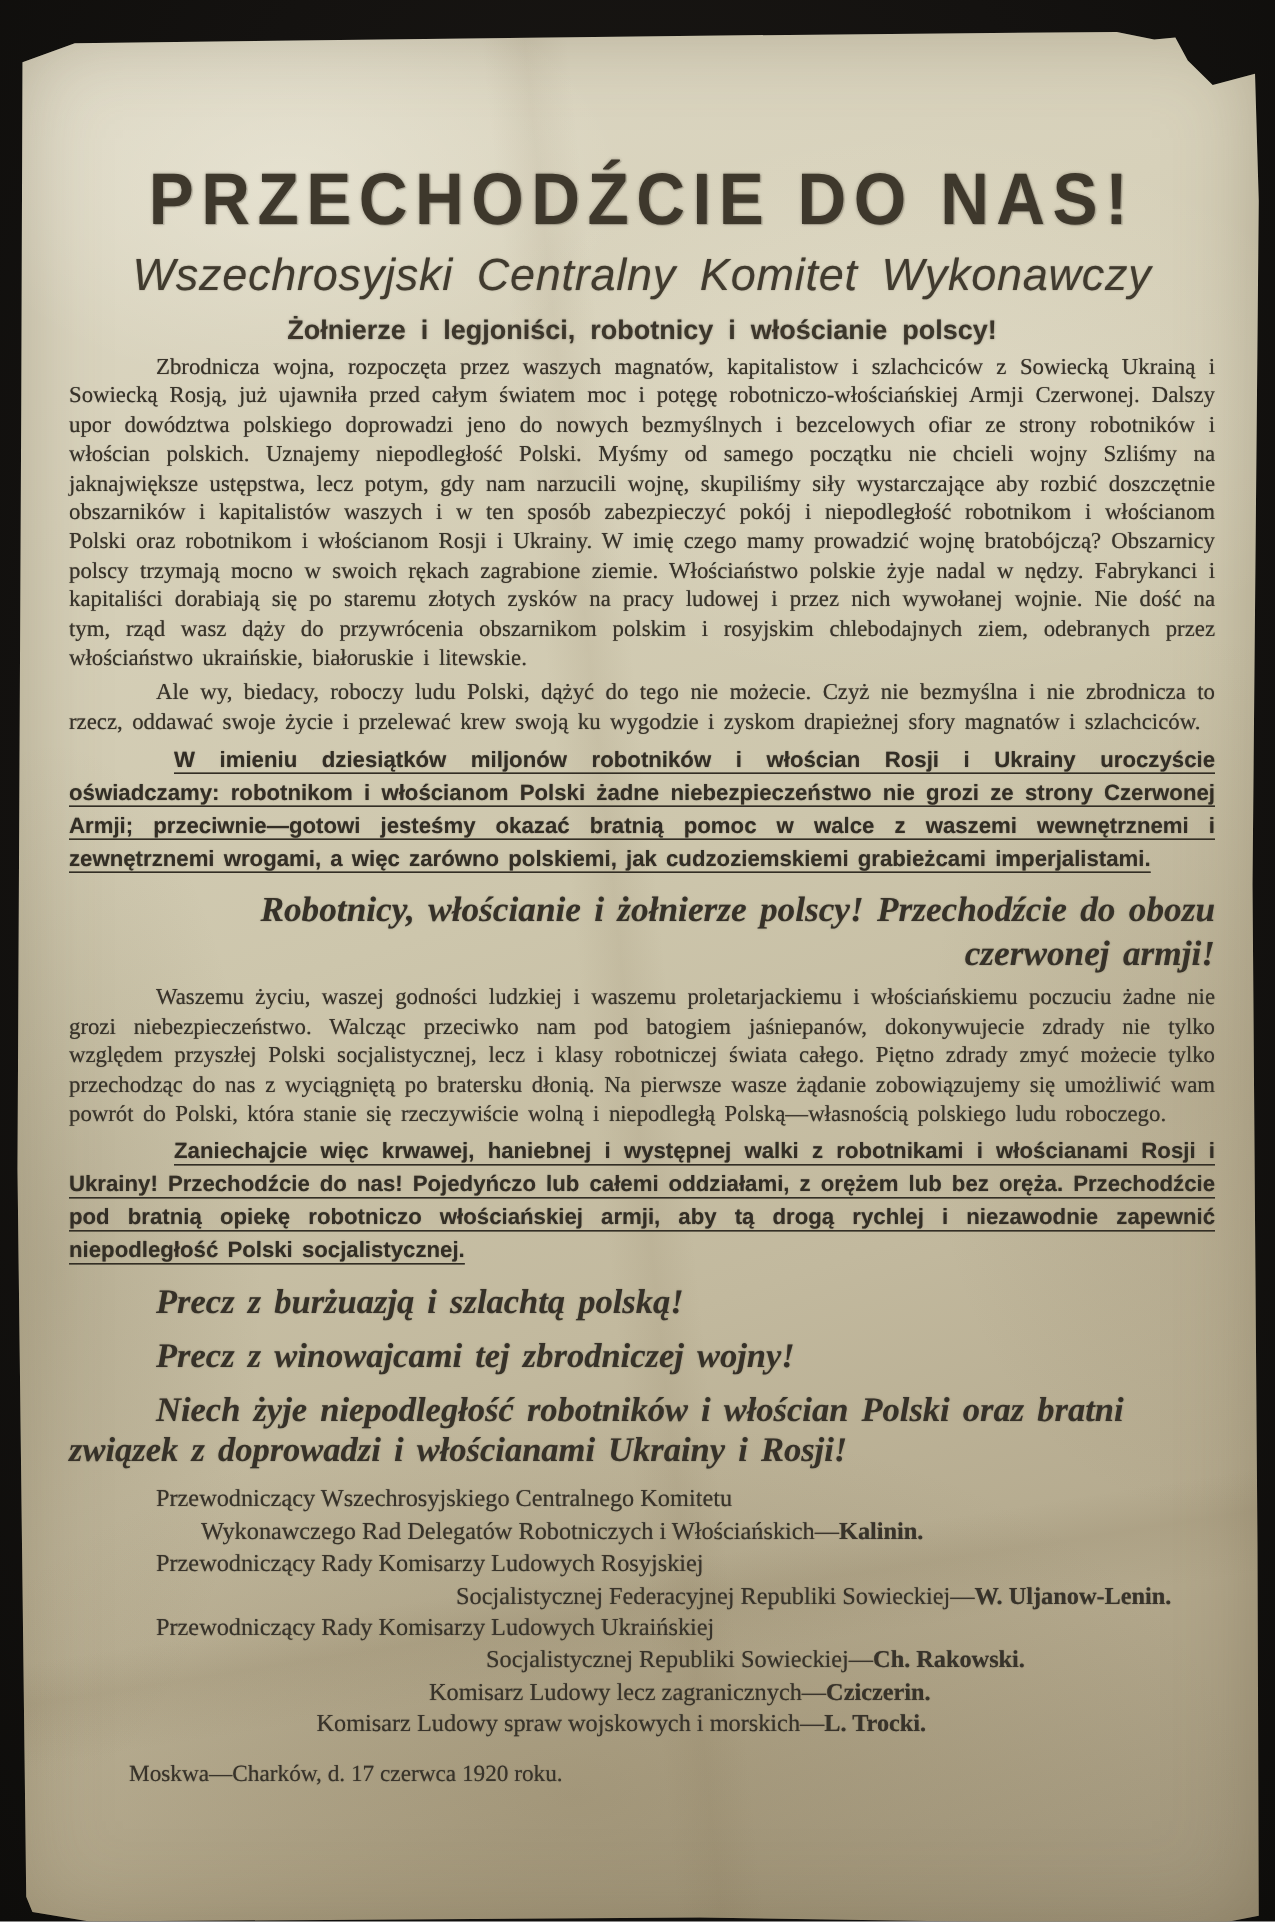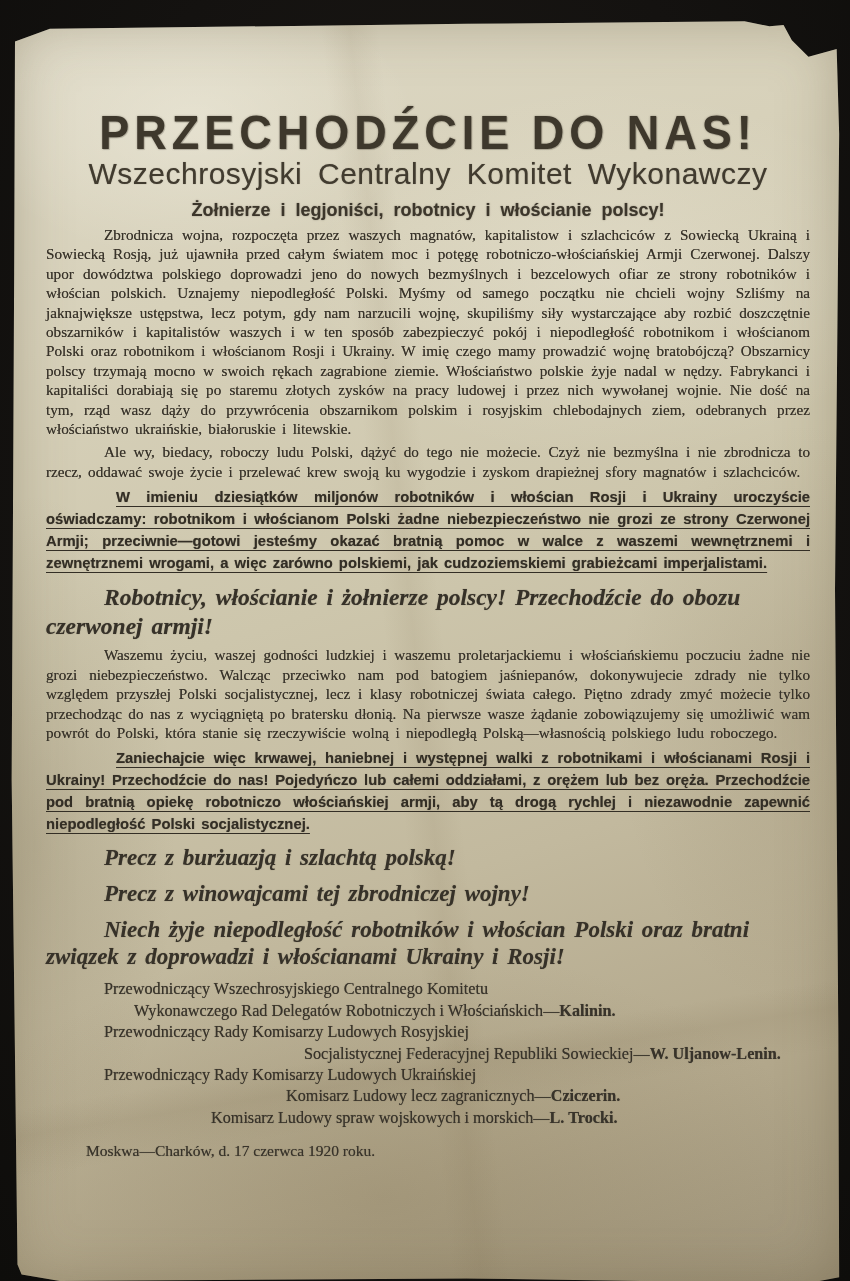--- a/index.html
+++ b/index.html
@@ -37,24 +37,24 @@
     color: #38332a;
   }
   .title {
     margin: 0; text-align: center;
     font-family: "Liberation Sans", sans-serif; font-weight: bold;
     font-size: 45px; line-height: 50px; letter-spacing: 5px;
     color: #3e382c; transform: scaleY(1.08); transform-origin: top;
     text-shadow: 0 0 2px rgba(62,56,44,0.45), 1px 1px 0 rgba(62,56,44,0.18);
   }
   .sub1 {
-    text-align: center;
+    margin-top: 10px; text-align: center;
     font-family: "Liberation Sans", sans-serif;
     font-size: 30px; line-height: 36px; word-spacing: 7px; letter-spacing: 0.5px;
-    color: #413b2f; text-shadow: 0 0 1px rgba(65,59,47,0.5);
+    color: #413b2f; text-shadow: 0 0 1px rgba(65,59,47,0.5); font-style: italic;
   }
   .sub2 {
     margin-top: 1px; text-align: center;
     font-family: "Liberation Sans", sans-serif;
     font-size: 27px; line-height: 32px; word-spacing: 10px;
     color: #413b2f; text-shadow: 0 0 1px rgba(65,59,47,0.5);
   }
   .salute {
     margin-top: 8px; text-align: center;
     font-family: "Liberation Sans", sans-serif; font-weight: bold;
@@ -69,21 +69,21 @@
   p.emph {
     margin: 5px 0 0 0; text-align: justify; text-indent: 70px;
     font-family: Liberation Sans, sans-serif; font-weight: bold;
     font-size: 14.8px; line-height: 22px; word-spacing: 2px;
     text-decoration: underline; text-decoration-thickness: 1.3px; text-underline-offset: 4px;
     color: #332e25; text-shadow: 0 0 0.8px rgba(51,46,37,0.55);
   }
   .call {
     margin: 9px 0 0 0; font-weight: bold; font-style: italic;
     font-size: 23.5px; line-height: 29px; text-indent: 58px; word-spacing: 3px;
-    color: #363128; text-shadow: 0 0 1px rgba(54,49,40,0.5);
+    color: #363128; text-shadow: 0 0 1px rgba(54,49,40,0.5); text-align: right;
   }
   p.slogan {
     margin: 9px 0 0 0; font-weight: bold; font-style: italic;
     font-size: 23px; line-height: 27px; text-indent: 58px; word-spacing: 3px;
     color: #363128; text-shadow: 0 0 1px rgba(54,49,40,0.5);
   }
   .sigs { margin-top: 9px; font-size: 16.2px; line-height: 21.4px;
     text-shadow: 0 0 0.7px rgba(56,51,42,0.7); }
   .sig-line { white-space: nowrap; }
   .sig-name { font-weight: bold; }
@@ -123,20 +123,21 @@
     <p class="slogan">Niech żyje niepodległość robotników i włościan Polski oraz bratni związek z doprowadzi i włościanami Ukrainy i Rosji!</p>
 
     <div class="sigs">
       <div class="sig-line ind58"><span>Przewodniczący Wszechrosyjskiego Centralnego Komitetu</span></div>
       <div class="sig-line ind88"><span>Wykonawczego Rad Delegatów Robotniczych i Włościańskich—</span><span class="sig-name">Kalinin.</span></div>
 
       <div class="sig-line ind58"><span>Przewodniczący Rady Komisarzy Ludowych Rosyjskiej</span></div>
       <div class="sig-line ind258"><span>Socjalistycznej Federacyjnej Republiki Sowieckiej—</span><span class="sig-name">W. Uljanow-Lenin.</span></div>
 
       <div class="sig-line ind58"><span>Przewodniczący Rady Komisarzy Ludowych Ukraińskiej</span></div>
+      <div class="sig-line ind278"><span>Socjalistycznej Republiki Sowieckiej—</span><span class="sig-name">Ch. Rakowski.</span></div>
 
       <div class="sig-line ind240"><span>Komisarz Ludowy lecz zagranicznych—</span><span class="sig-name">Cziczerin.</span></div>
 
       <div class="sig-line ind165"><span>Komisarz Ludowy spraw wojskowych i morskich—</span><span class="sig-name">L. Trocki.</span></div>
     </div>
 
     <div class="dateline">Moskwa—Charków, d. 17 czerwca 1920 roku.</div>
 
   </div>
 </div>

